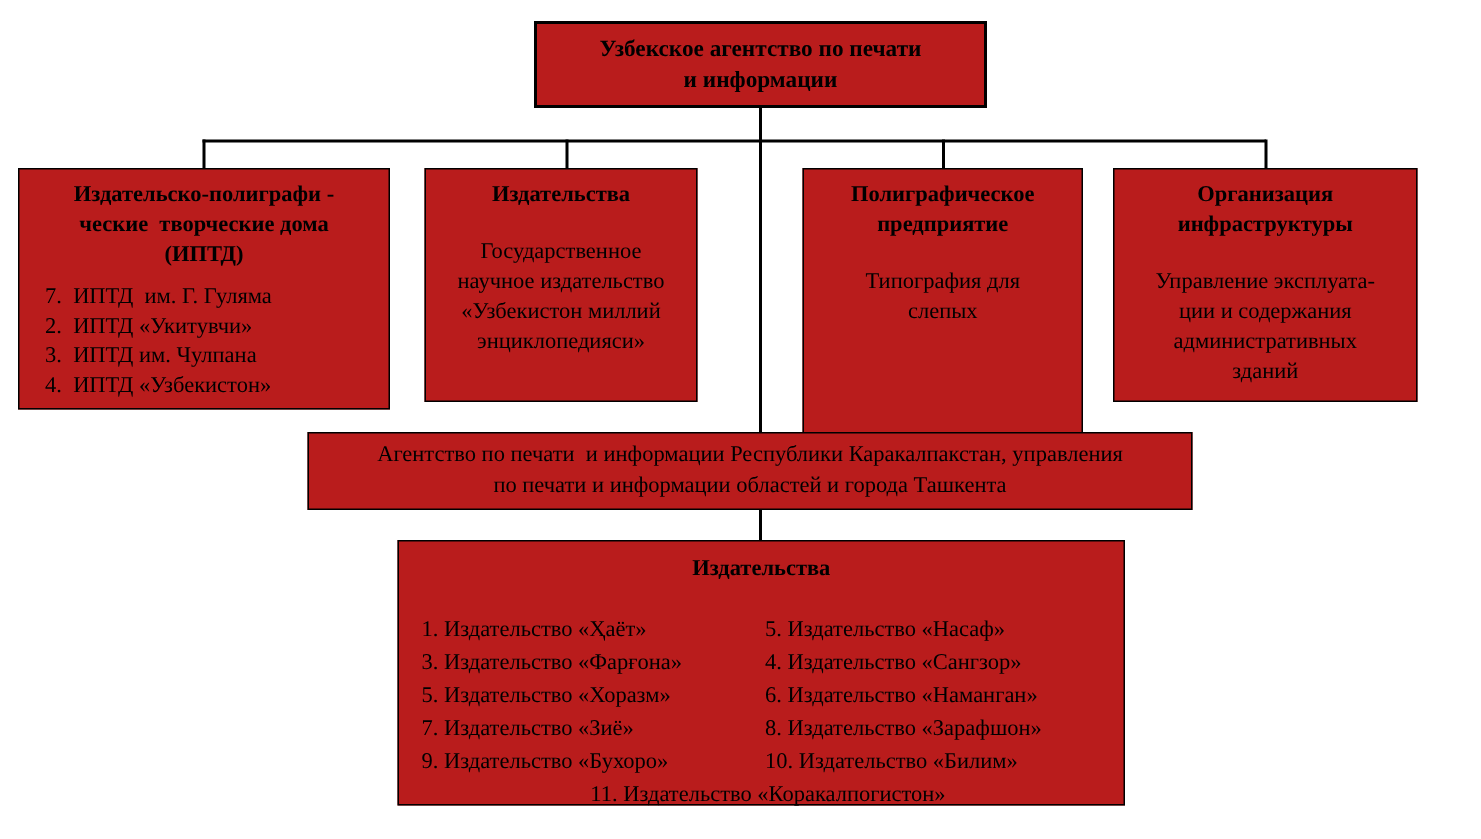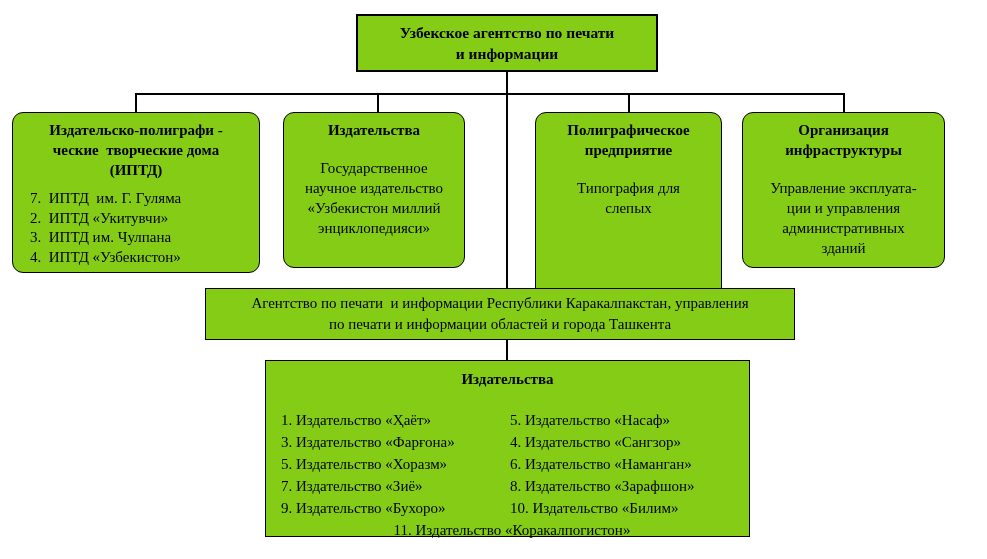--- a/index.html
+++ b/index.html
@@ -1,35 +1,35 @@
 <!DOCTYPE html>
 <html><head>
 <meta charset="utf-8">
 <style>
   html,body{margin:0;padding:0;background:#ffffff;}
   .canvas{
     position:relative;width:987px;height:559px;background:#ffffff;
     font-family:"Liberation Serif","DejaVu Serif",serif;color:#000;
     overflow:hidden;
   }
-  .box{position:absolute;background:#84cc16;border:1.5px solid #000;box-sizing:border-box;}
+  .box{position:absolute;background:#b91c1c;border:1.5px solid #000;box-sizing:border-box;}
   .line{position:absolute;background:#000;}
   .pre{white-space:pre-wrap;}
 
   .top-box{left:356px;top:14px;width:302px;height:58px;border-width:2px;
     display:flex;align-items:center;justify-content:center;}
   .top-box .title{font-weight:bold;font-size:15.5px;line-height:21px;text-align:center;}
 
   .v-trunk{left:506px;top:72px;width:1.5px;height:216px;}
   .h-connector{left:135px;top:93px;width:709px;height:1.5px;}
   .stub{top:93px;width:1.5px;height:20px;}
   .stub1{left:135px;} .stub2{left:377px;} .stub3{left:628px;} .stub4{left:843px;}
   .v-mid{left:506px;top:340px;width:1.5px;height:21px;}
 
-  .branch{font-size:15px;padding-top:7px;border-radius:11px;}
+  .branch{font-size:15px;padding-top:7px;}
   .branch .btitle{font-weight:bold;text-align:center;line-height:20px;}
   .branch .body{text-align:center;line-height:20px;margin-top:18px;}
 
   .branch1{left:12px;top:112px;width:248px;height:161px;}
   .branch1 .blist{margin-top:9px;padding-left:17px;line-height:19.5px;}
   .branch2{left:283px;top:112px;width:182px;height:156px;}
   .branch3{left:535px;top:112px;width:187px;height:192px;}
   .branch4{left:742px;top:112px;width:203px;height:156px;}
 
   .regional-box{left:205px;top:288px;width:590px;height:52px;
@@ -86,21 +86,21 @@
     <div class="btitle pre">Полиграфическое
 предприятие</div>
     <div class="body pre">Типография для
 слепых</div>
   </div>
 
   <div class="box branch branch4">
     <div class="btitle pre">Организация
 инфраструктуры</div>
     <div class="body pre">Управление эксплуата-
-ции и управления
+ции и содержания
 административных
 зданий</div>
   </div>
 
   <div class="box regional-box">
     <div class="rtext pre">Агентство по печати  и информации Республики Каракалпакстан, управления
 по печати и информации областей и города Ташкента</div>
   </div>
 
   <div class="box publishers-box">

